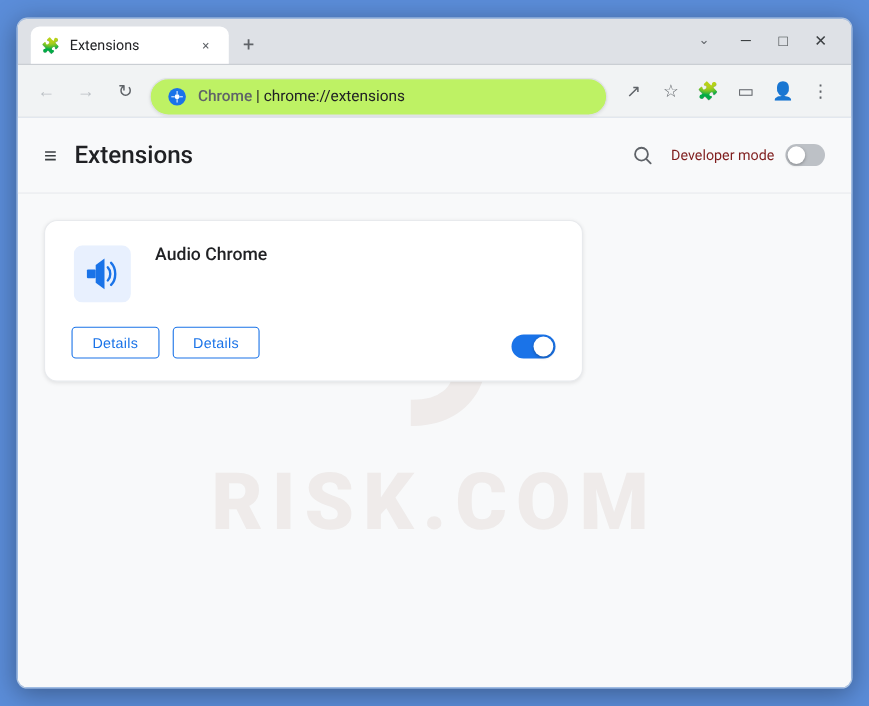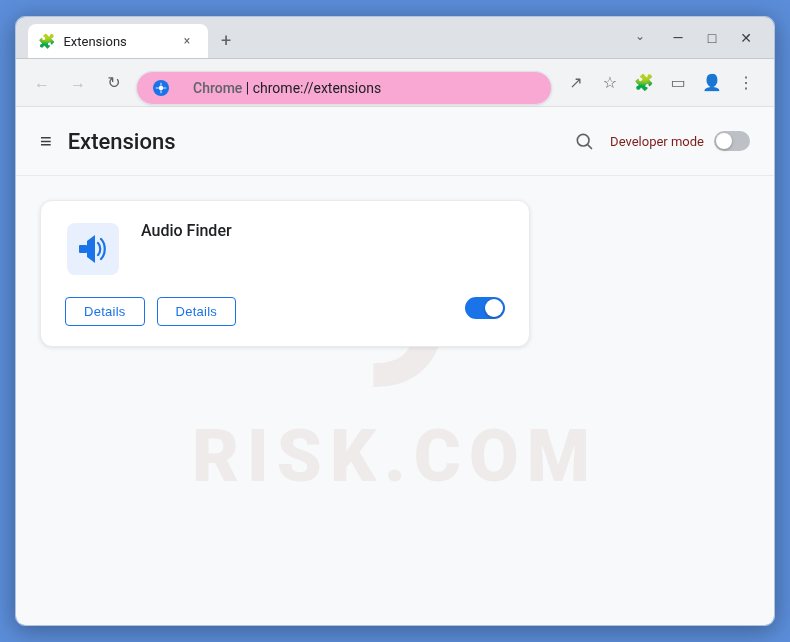--- a/index.html
+++ b/index.html
@@ -147,26 +147,26 @@
       justify-content: center;
       cursor: pointer;
       border-radius: 50%;
       color: #5f6368;
       font-size: 16px;
     }
     .nav-btn.disabled { color: #bdc1c6; cursor: default; }
 
     .omnibox {
       flex: 1;
-      background: #f9a8d4;
+      background: #bef264;
       border-radius: 20px;
       display: flex;
       align-items: center;
       padding: 4px 16px;
-      gap: 24px;
+      gap: 11px;
       height: 34px;
       border: 1px solid #dfe1e5;
       box-shadow: 0 1px 3px rgba(0,0,0,0.08);
       margin-top: 11px;
     }
 
     .omnibox-favicon {
       width: 16px;
       height: 16px;
       border-radius: 50%;
@@ -346,21 +346,21 @@
     }
 
     .ext-desc {
       font-size: 13px;
       color: #5f6368;
       line-height: 1.5;
     }
 
     .ext-card-footer {
       display: flex;
-      align-items: flex-start;
+      align-items: flex-end;
       gap: 12px;
     }
 
     .ext-btn {
       border: 1.5px solid #1a73e8;
       border-radius: 4px;
       background: transparent;
       color: #1a73e8;
       font-size: 13px;
       font-weight: 500;
@@ -472,21 +472,21 @@
 
                 <polygon points="10,6 18,0 18,28 10,22 10,6" fill="#1a73e8"></polygon>
                 <rect x="2" y="10" width="8" height="8" rx="1" fill="#1a73e8"></rect>
 
                 <path d="M21 8 C24 11 24 17 21 20" stroke="#1a73e8" stroke-width="2.2" stroke-linecap="round" fill="none"></path>
                 <path d="M24 4 C29 9 29 19 24 24" stroke="#1a73e8" stroke-width="2.2" stroke-linecap="round" fill="none"></path>
               </g>
             </svg>
           </div>
           <div class="ext-info">
-            <div class="ext-name">Audio Finder</div>
+            <div class="ext-name">Audio Chrome</div>
           </div>
         </div>
         <div class="ext-card-footer">
           <button class="ext-btn">Details</button>
           <button class="ext-btn">Details</button>
           <div class="spacer"></div>
           <div class="toggle-blue"></div>
         </div>
       </div>
     </div>

